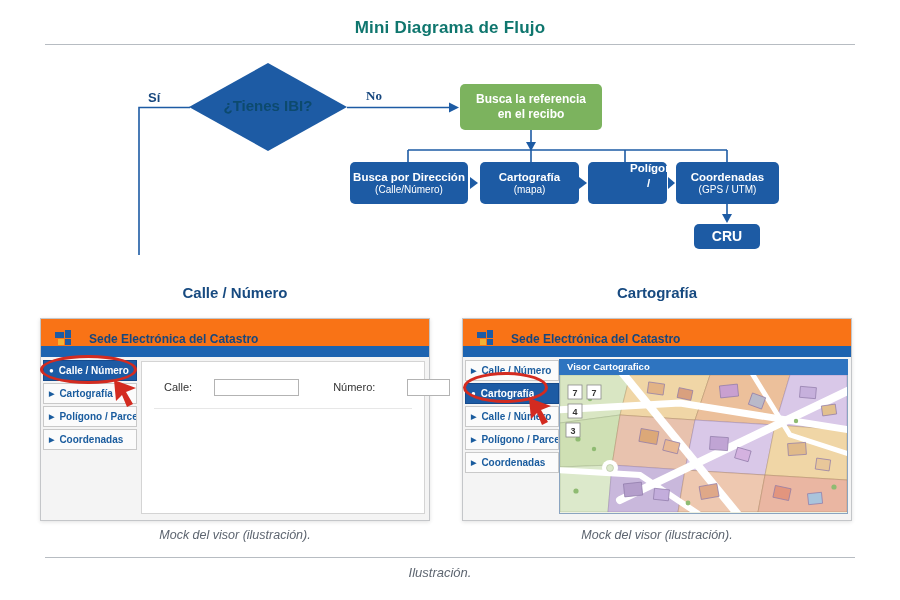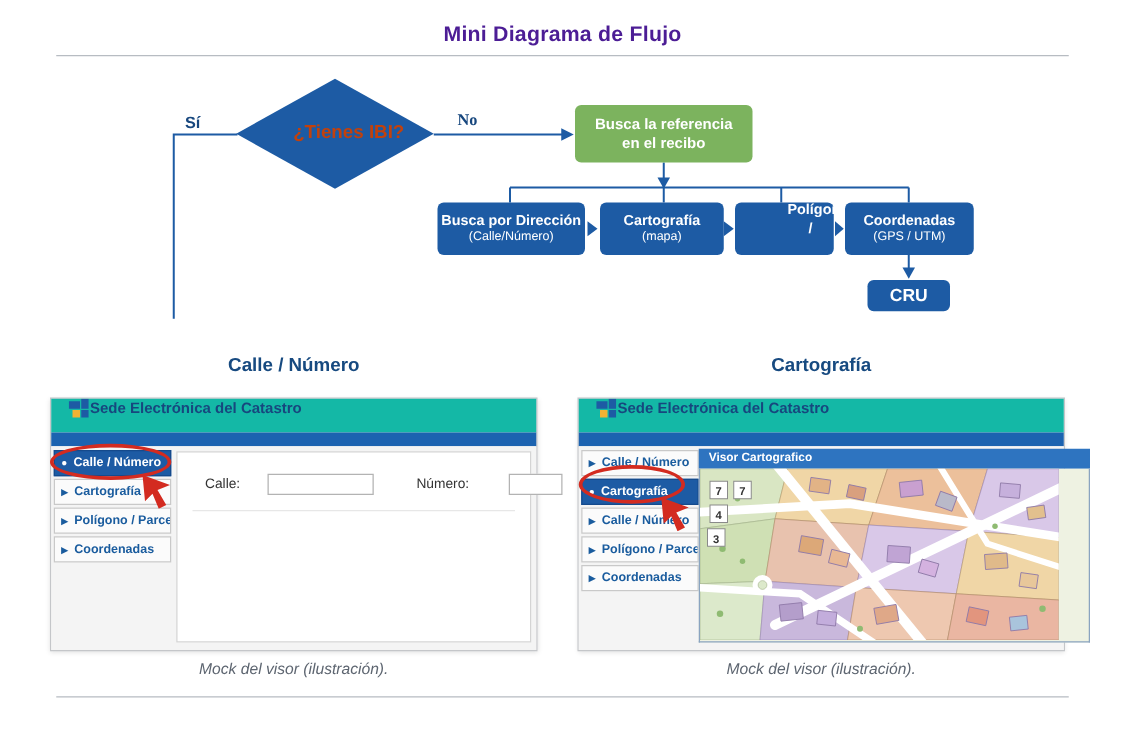--- a/index.html
+++ b/index.html
@@ -1,34 +1,34 @@
 <!DOCTYPE html>
 <html><head>
 <meta charset="utf-8">
 <style>
   * { margin:0; padding:0; box-sizing:border-box; }
   body { background:#ffffff; font-family:"Liberation Sans", sans-serif; }
   .canvas { position:relative; width:900px; height:600px; background:#ffffff; overflow:hidden; }
 
   
   .page-title { position:absolute; left:0; top:18px; width:900px; text-align:center;
-    font-size:17px; font-weight:bold; color:#4c1d95; letter-spacing:.2px; }
+    font-size:17px; font-weight:bold; color:#0f766e; letter-spacing:.2px; }
   .rule { position:absolute; height:1px; background:#b7bcc2; }
   .rule.top { left:45px; right:45px; top:44px; }
   .rule.bottom { left:45px; right:45px; top:557px; }
   .footer-caption { position:absolute; left:0; top:565px; width:880px; text-align:center;
     font-size:13px; font-style:italic; color:#5d6570; }
 
   
   .flow-svg { position:absolute; left:0; top:0; width:900px; height:600px; pointer-events:none; }
   .flow-label { position:absolute; font-size:13px; font-weight:bold; color:#17477e; }
   .lbl-si { left:148px; top:90px; }
   .lbl-no { left:366px; top:88px;font-family:Liberation Serif, serif; }
-  .diamond-text { position:absolute; left:200px; top:97px; width:158px; text-align:center;
-    color:#c2410c; font-size:15px; font-weight:bold; }
+  .diamond-text { position:absolute; left:189px; top:97px; width:158px; text-align:center;
+    color:#0c4a6e; font-size:15px; font-weight:bold; }
   .fbox { position:absolute; background:#1d5ba4; color:#fff; border-radius:5px;
     display:flex; flex-direction:column; justify-content:center; text-align:center; line-height:1.25; }
   .fbox .l1 { font-size:11.5px; font-weight:bold; }
   .fbox .l2 { font-size:10px; }
   .fbox .l2.bold { font-size:11.5px; font-weight:bold;margin-left:48px; }
   .green { background:#7cb35e; }
   .green .l1, .green .l2 { font-size:12px; font-weight:bold; }
   .box-green { left:460px; top:84px; width:142px; height:46px; }
   .box-1 { left:350px; top:162px; width:118px; height:42px; }
   .box-2 { left:480px; top:162px; width:99px;  height:42px; }
@@ -39,21 +39,21 @@
 
   
   .sec-heading { position:absolute; top:284px; width:390px; text-align:center;
     font-size:15px; font-weight:bold; color:#174a80; }
   .sec-left { left:40px; } .sec-right { left:462px; }
 
   
   .panel { position:absolute; top:318px; width:390px; height:203px; background:#f4f4f4;
     border:1px solid #c4c6c9; box-shadow:0 1px 4px rgba(0,0,0,.12); }
   .panel-left { left:40px; } .panel-right { left:462px; }
-  .panel-header { height:27px; background:#14b8a6; display:flex; align-items:flex-start; gap:1px;
+  .panel-header { height:27px; background:#f97316; display:flex; align-items:flex-end; gap:18px;
     padding-left:14px; }
   .panel-title { font-size:12px; font-weight:bold; color:#17477e; }
   .bluebar { height:11px; background:#1c63b0; }
   .panel-body { position:relative; height:163px; background:#f4f4f4; }
 
   .sidebar { position:absolute; left:2px; top:3px; width:94px; }
   .sb-item { height:21px; margin-bottom:2px; background:#fbfbfb; border:1px solid #c9c9c9;
     color:#1a5c9e; font-size:10px; font-weight:bold; display:flex; align-items:center;
     gap:5px; padding:0 5px; white-space:nowrap; overflow:hidden; }
   .sb-item .chev { font-size:7px; color:#1a5c9e; }
@@ -64,21 +64,21 @@
     background:#ffffff; border:1px solid #d4d4d4; }
   .form-row { display:flex; align-items:center; gap:22px; padding:16px 0 0 22px; }
   .form-row label { font-size:11px; color:#333; }
   .form-row input { height:17px; border:1px solid #b3b3b3; background:#fff; }
   .in-calle { width:85px; } .in-numero { width:43px; margin-left:10px; }
   .lbl-numero { margin-left:12px; }
   .btn-buscar { margin-left:8px; background:#2a67b4; color:#fff; border:1px solid #1d5294;
     border-radius:3px; font-size:10.5px; font-weight:bold; padding:2px 10px; cursor:pointer; }
   .form-sep { border-bottom:1px solid #e7e7e7; margin:12px 12px 0 12px; }
 
-  .main-right { position:absolute; left:96px; top:2px; width:313px; bottom:6px;
+  .main-right { position:absolute; left:96px; top:2px; width:289px; bottom:6px;
     display:flex; flex-direction:column; }
   .visor-bar { height:16px; background:#2e74c0; color:#fff; font-size:9.5px; font-weight:bold;
     line-height:16px; padding-left:8px; }
   .map-wrap { flex:1; border:1px solid #8aa4c0; border-top:none; background:#eef2e2; }
   .map-wrap svg { display:block; }
 
   
   .red-ellipse { position:absolute; border:3px solid #d32b20; border-radius:50%; }
   .re-left  { left:40px;  top:355px; width:97px; height:29px; }
   .re-right { left:463px; top:372px; width:85px; height:31px; }
@@ -313,14 +313,15 @@
     </div>
   </div>
 
   <div class="red-ellipse re-right"></div>
   <svg class="red-arrow ra-right" width="28" height="28" viewBox="0 0 28 28">
     <polygon points="2,1 24,9 14,13 21,25 15,28 10,16 4,22" fill="#d32b20"></polygon>
   </svg>
   <div class="mock-caption cap-right">Mock del visor (ilustración).</div>
 
   <div class="rule bottom"></div>
+  <div class="footer-caption">Ilustración.</div>
 
 </div>
 
 </body></html>

